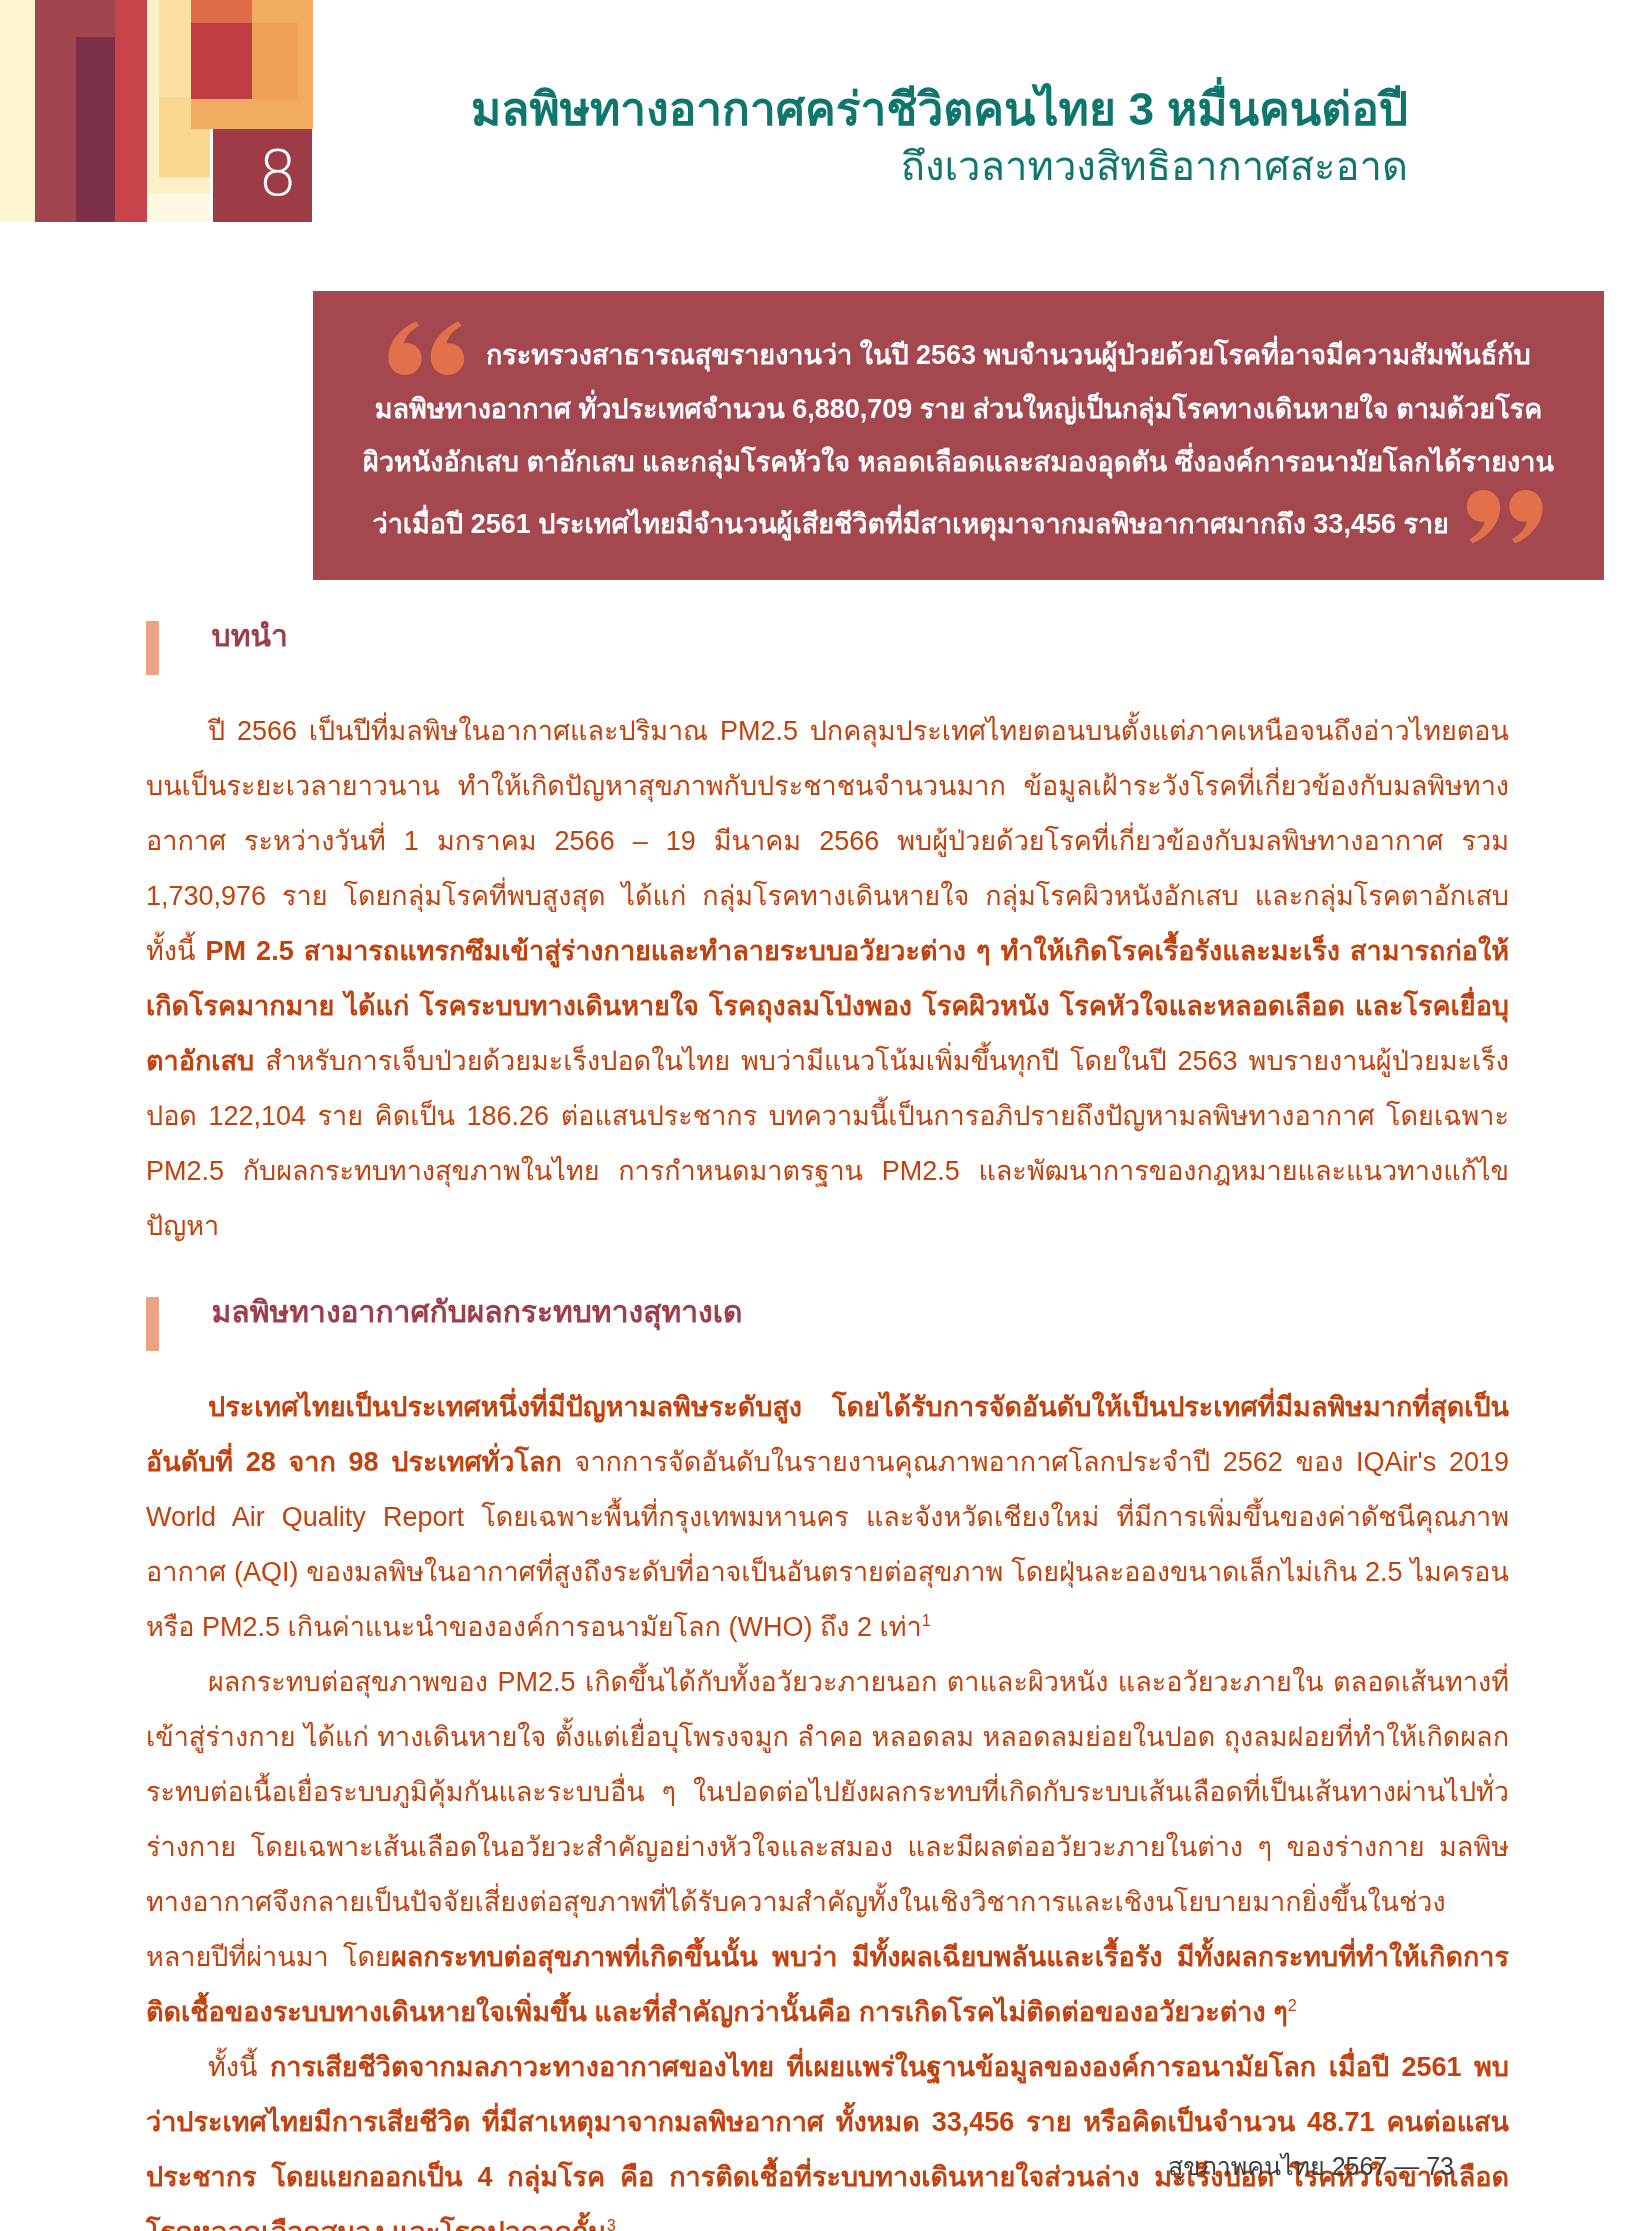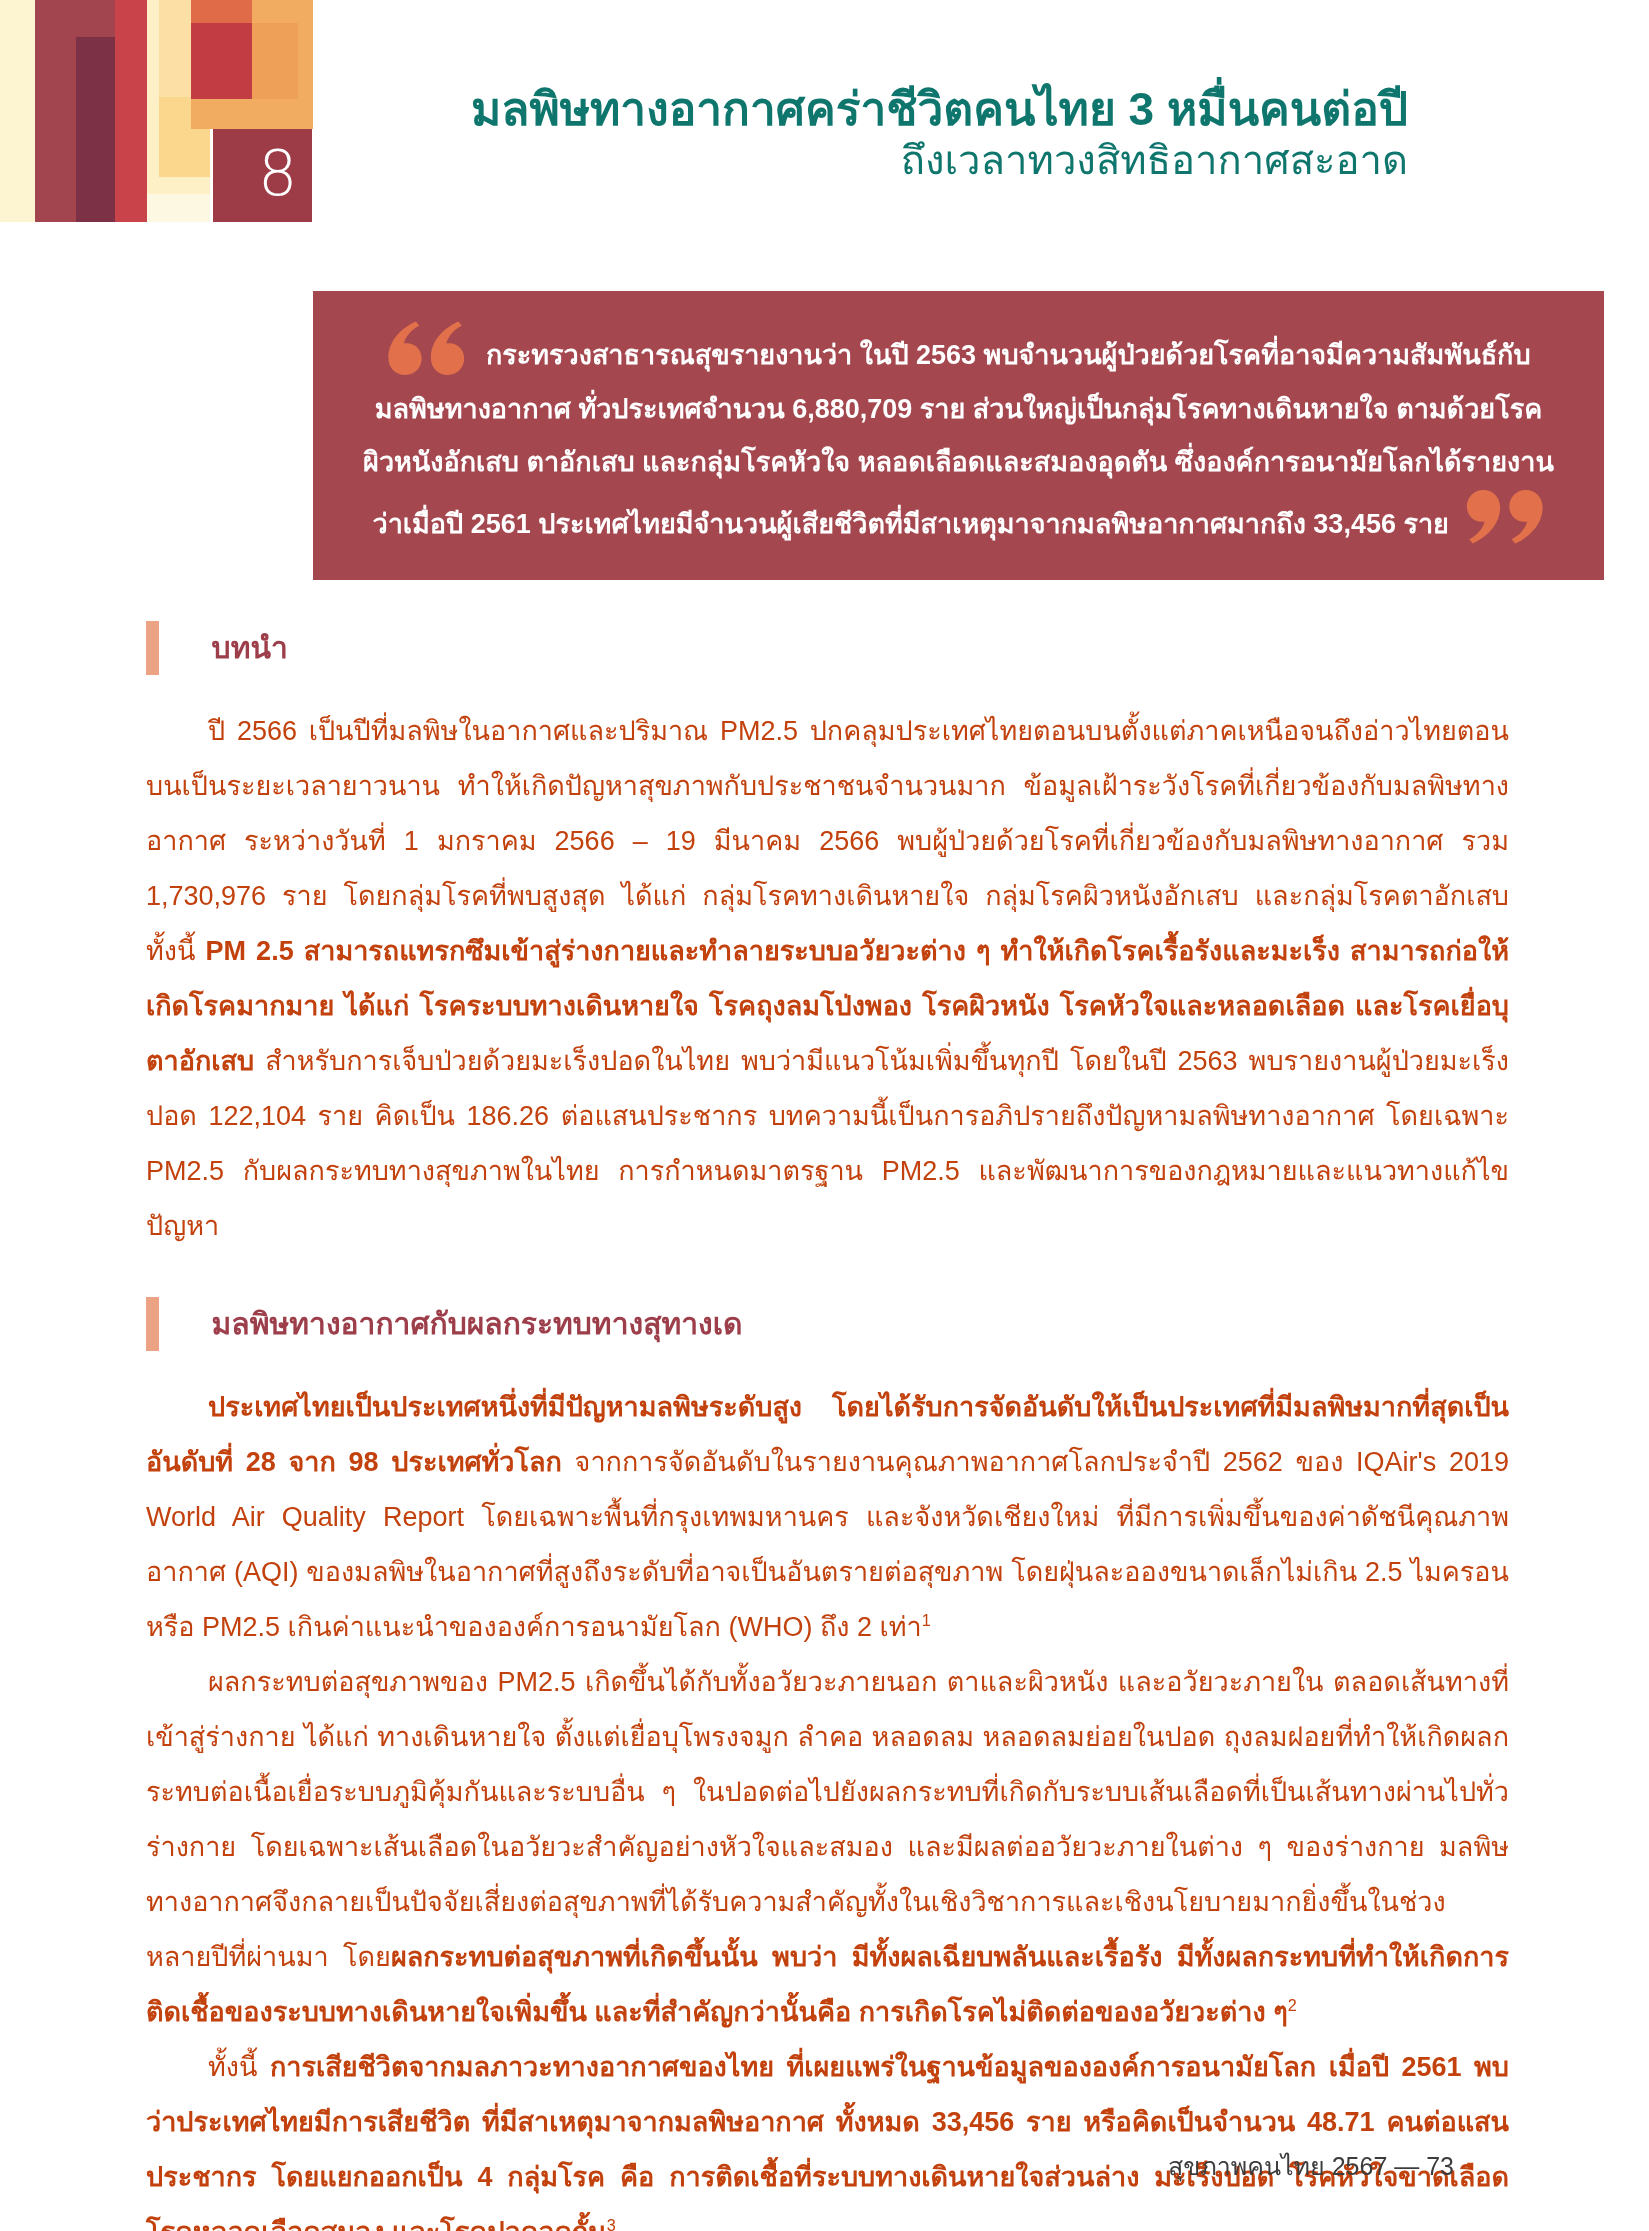--- a/index.html
+++ b/index.html
@@ -10,34 +10,34 @@
   
   .tile{position:absolute;}
   .chapter-box{position:absolute;left:213px;top:129px;width:99px;height:93px;background:#9d3c47;}
   .chapter-num{
     position:absolute;right:14.6px;top:7.8px;color:#ffffff;font-size:62px;
     font-weight:200;line-height:1.2;font-family:"DejaVu Sans",sans-serif;
   }
   
   .titles{position:absolute;left:234px;top:83px;width:1174px;text-align:right;color:#0f766e;}
   .title-1{font-size:46px;font-weight:800;margin:0;line-height:1.15;}
-  .title-2{font-size:40px;font-weight:500;margin:1px 0 0;line-height:1.15;}
+  .title-2{font-size:40px;font-weight:500;margin:7px 0 0;line-height:1.15;}
   
   .quote-box{
     position:absolute;left:313px;top:291px;width:1291px;height:289px;background:#a4474f;
     box-sizing:border-box;padding:25px 49px;display:flex;align-items:center;justify-content:center;
   }
   .quote-text{color:#ffffff;font-size:27px;font-weight:700;line-height:53px;text-align:center;}
   .qmark{display:inline-block;vertical-align:-11.6px;}
   .qmark svg{display:block;}
   .qmark.open{margin-right:17.5px;}
   .qmark.close{margin-left:13.6px;transform:rotate(180deg);}
   
   .article{position:absolute;left:146px;top:621px;width:1363px;}
-  .section-heading{display:flex;align-items:center;margin:0 0 29px 0;}
+  .section-heading{display:flex;align-items:flex-start;margin:0 0 29px 0;}
   .section-heading.second{margin-top:43px;}
   .sec-bar{width:12.6px;height:54px;background:#eba285;flex:0 0 auto;}
   .sec-title{font-size:30px;font-weight:700;color:#9d3e4b;margin-left:53px;line-height:1;}
   p.body-par{
     font-size:27px;line-height:55px;color:#c2410c;margin:0;
     text-align:justify;text-indent:62px;
   }
   p.body-par .b{font-weight:700;}
   p.body-par sup{font-size:0.6em;line-height:0;vertical-align:super;}
   

